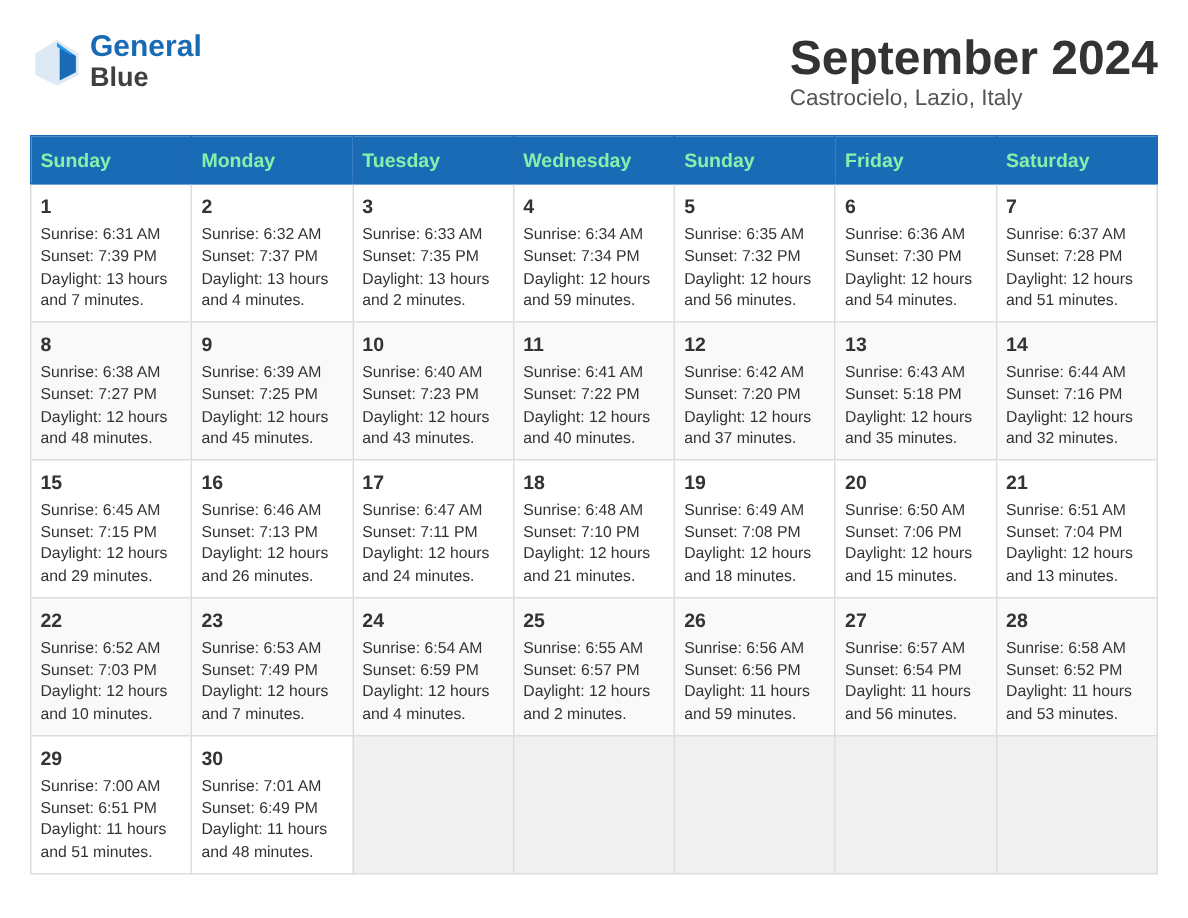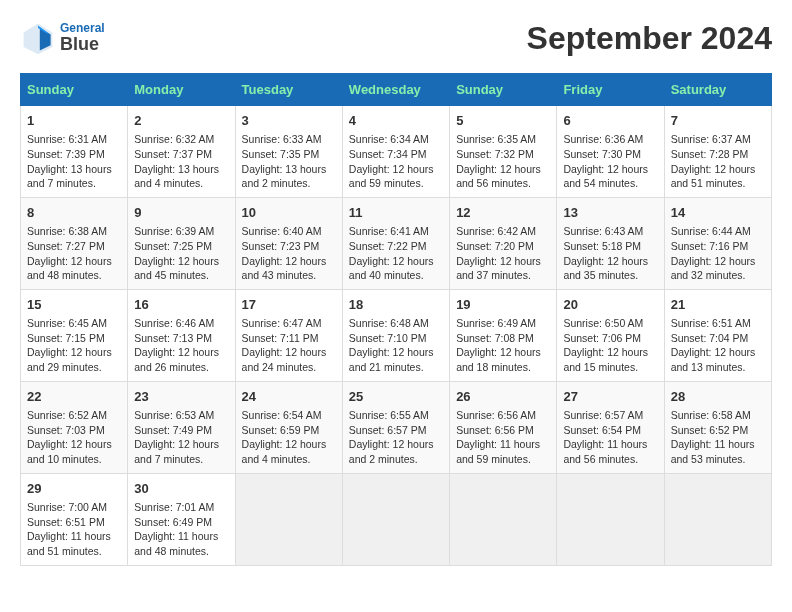--- a/index.html
+++ b/index.html
@@ -88,28 +88,29 @@
 <body>
 
 <div class="header">
   <div class="logo">
     <svg class="logo-icon" viewBox="0 0 40 40">
       <polygon points="20,4 36,14 36,30 20,38 4,30 4,14" fill="#1a6bb5" opacity="0.15"></polygon>
       <polygon points="22,8 34,16 34,28 22,34" fill="#1a6bb5"></polygon>
       <polygon points="20,6 32,15 30,15 20,9" fill="#2196f3"></polygon>
     </svg>
     <div>
-      <div style="font-size:12px;font-weight:bold;color:#333;line-height:1.1;">
+      <div style="font-size:20px;font-weight:bold;color:#333;line-height:1.1;">
         <span style="color:#1a6bb5;">General</span>
       </div>
       <div style="font-size:18px;font-weight:bold;color:#404040;line-height:1.1;">Blue</div>
     </div>
   </div>
   <div class="title-block">
     <div class="month-title">September 2024</div>
+    <div class="subtitle">Castrocielo, Lazio, Italy</div>
   </div>
 </div>
 
 <table>
   <thead>
     <tr>
       <th>Sunday</th>
       <th>Monday</th>
       <th>Tuesday</th>
       <th>Wednesday</th>

